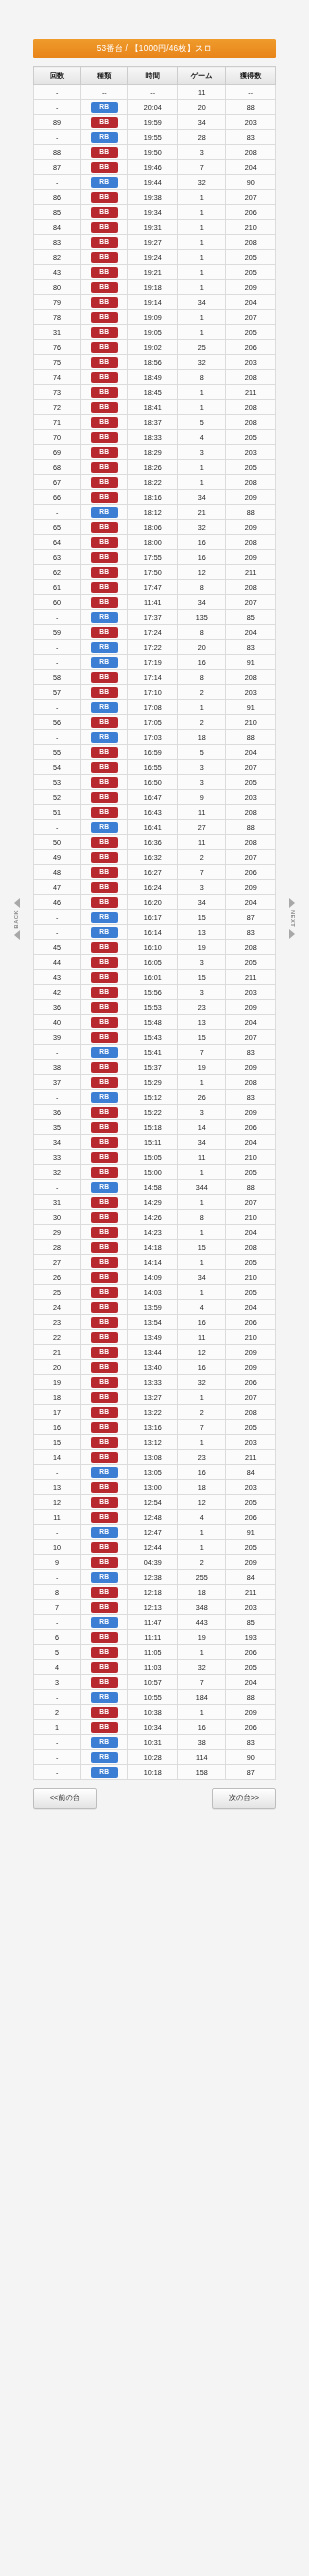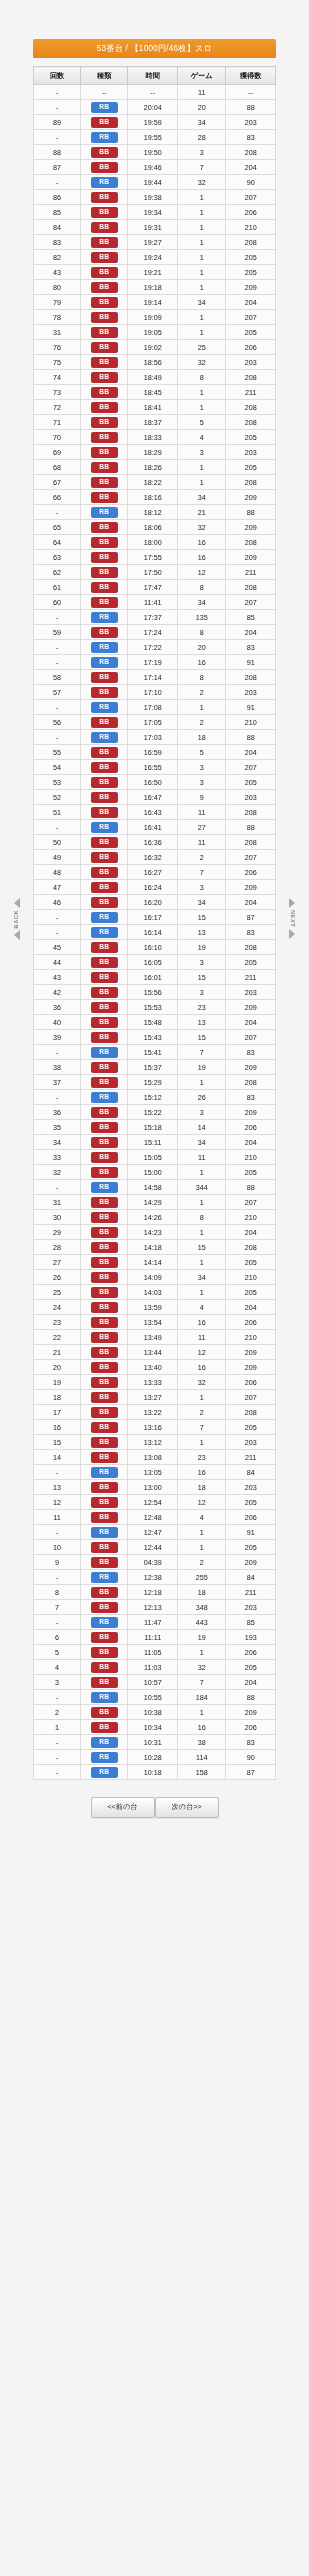--- a/index.html
+++ b/index.html
@@ -115,23 +115,23 @@
     letter-spacing: 0.3px;
     line-height: 1;
   }
   .badge.bb { background: #b8282f; }
   .badge.rb { background: #3b7ed4; }
   .dash { color: #333; }
 
   
   .footer {
     width: 243px;
-    margin: 17px auto 0;
+    margin: 8px auto 0;
     display: flex;
-    justify-content: center;
+    justify-content: space-between;
   }
   .navbtn {
     min-width: 64px;
     padding: 4.1px 7.2px 4.6px;
     font-size: 7.2px;
     color: #222;
     text-align: center;
     border: 0.5px solid #bdbdbd;
     border-radius: 2.1px;
     background: linear-gradient(#ffffff, #e3e3e3);

